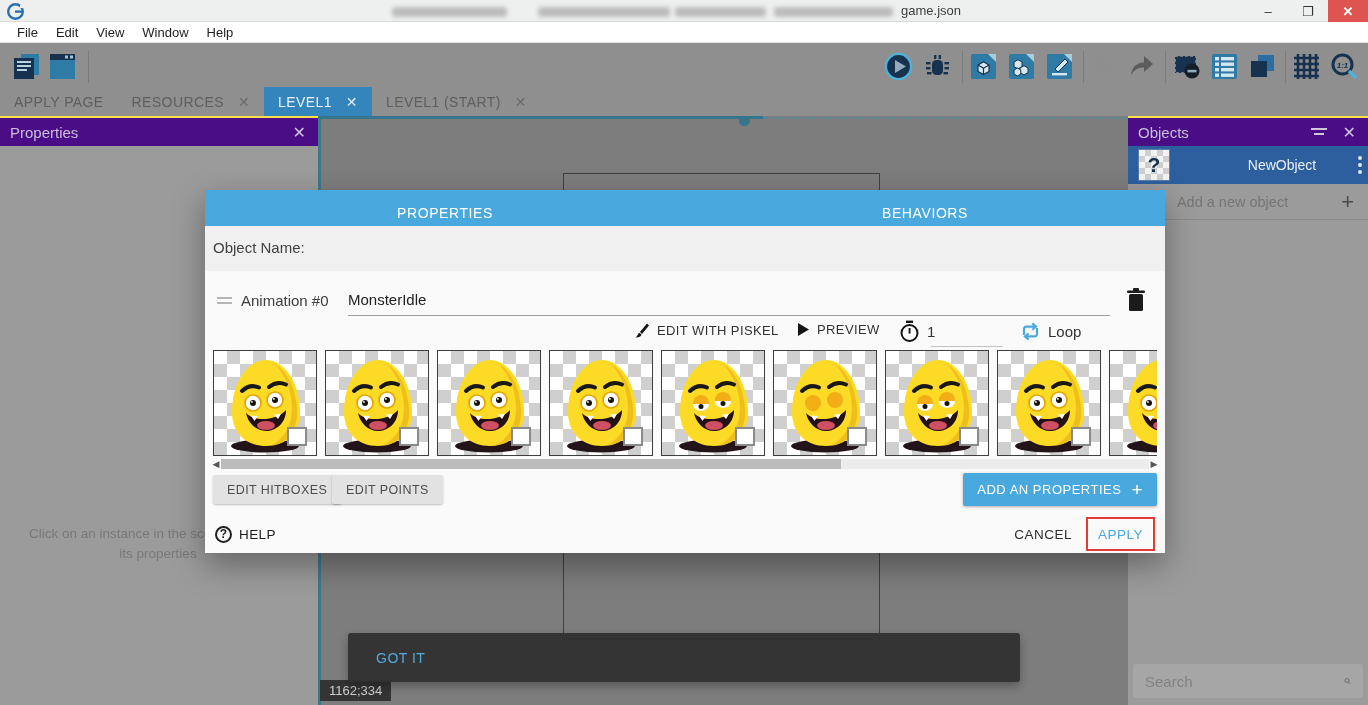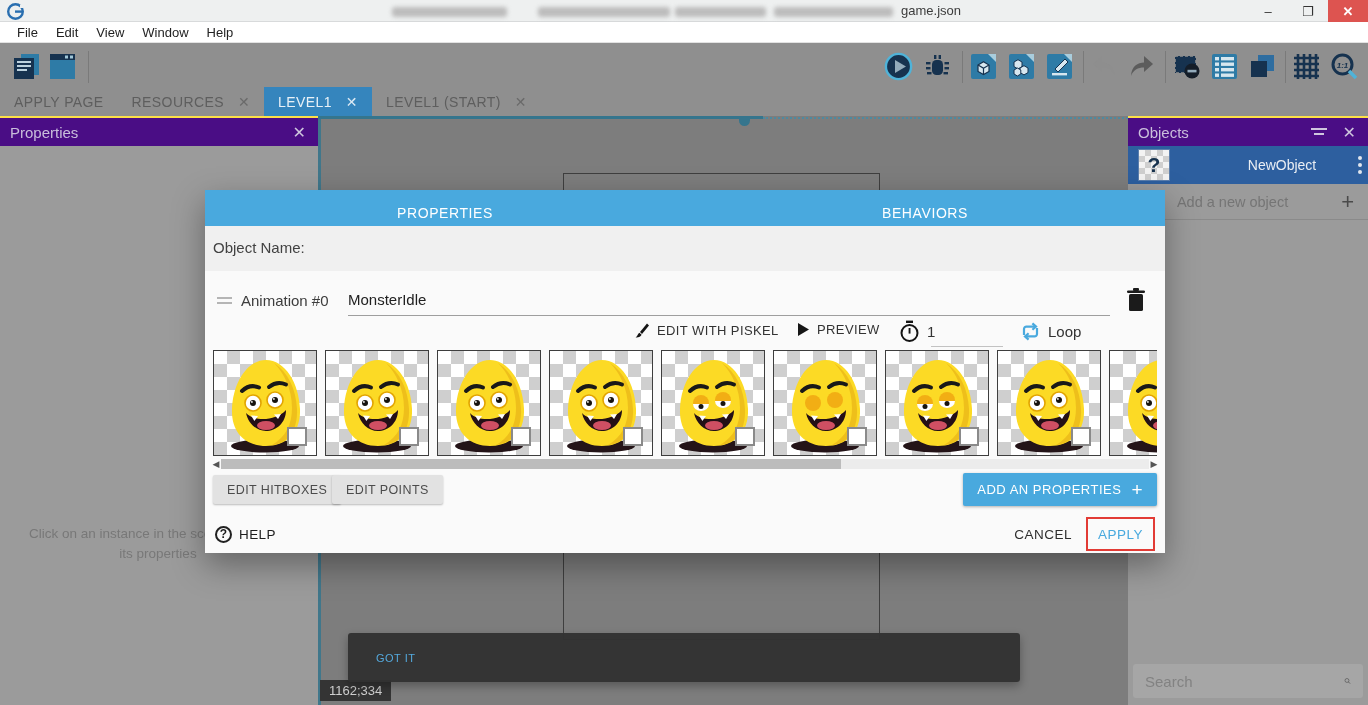--- a/index.html
+++ b/index.html
@@ -101,21 +101,21 @@
   #help-btn .qmark { width:17px; height:17px; border:2px solid #212121; border-radius:50%; font-size:12px; font-weight:bold; display:flex; align-items:center; justify-content:center; }
   #footer-spacer { flex:1; }
   #cancel-btn { font-size:13.5px; color:#2e2e2e; letter-spacing:.5px; padding:8px 10px; background:none; border:none; font-family:"Liberation Sans",sans-serif; }
   #apply-wrap { border:2px solid #e23b35; padding:6px 10px; margin-left:4px; }
   #apply-btn { font-size:13.5px; color:#49a9de; letter-spacing:.5px; background:none; border:none; font-family:"Liberation Sans",sans-serif; }
 
   
   #snackbar { left:348px; top:633px; width:672px; height:49px; background:rgba(50,50,50,.97); border-radius:3px;
       display:flex; align-items:center; padding:0 14px 0 20px; box-shadow:0 4px 10px rgba(0,0,0,.3); z-index:30; }
   #snackbar-msg { flex:1; color:#fdfdfd; font-size:14px; }
-  #gotit-btn { color:#54a9dd; font-size:11px; letter-spacing:.5px; background:none; border:none; font-family:"Liberation Sans",sans-serif; padding:8px; }
+  #gotit-btn { color:#54a9dd; font-size:14px; letter-spacing:.5px; background:none; border:none; font-family:"Liberation Sans",sans-serif; padding:8px; }
 </style>
 </head>
 <body>
 
 <div id="stage">
 
   <div class="abs" id="titlebar">
     <svg class="abs" style="left:7px; top:3px;" width="17" height="17" viewBox="0 0 17 17">
       <circle cx="8.5" cy="8.5" r="7.3" fill="none" stroke="#2a6fb0" stroke-width="2.4"></circle>
       <rect x="8" y="7.4" width="8" height="2.4" fill="#2a6fb0"></rect>

